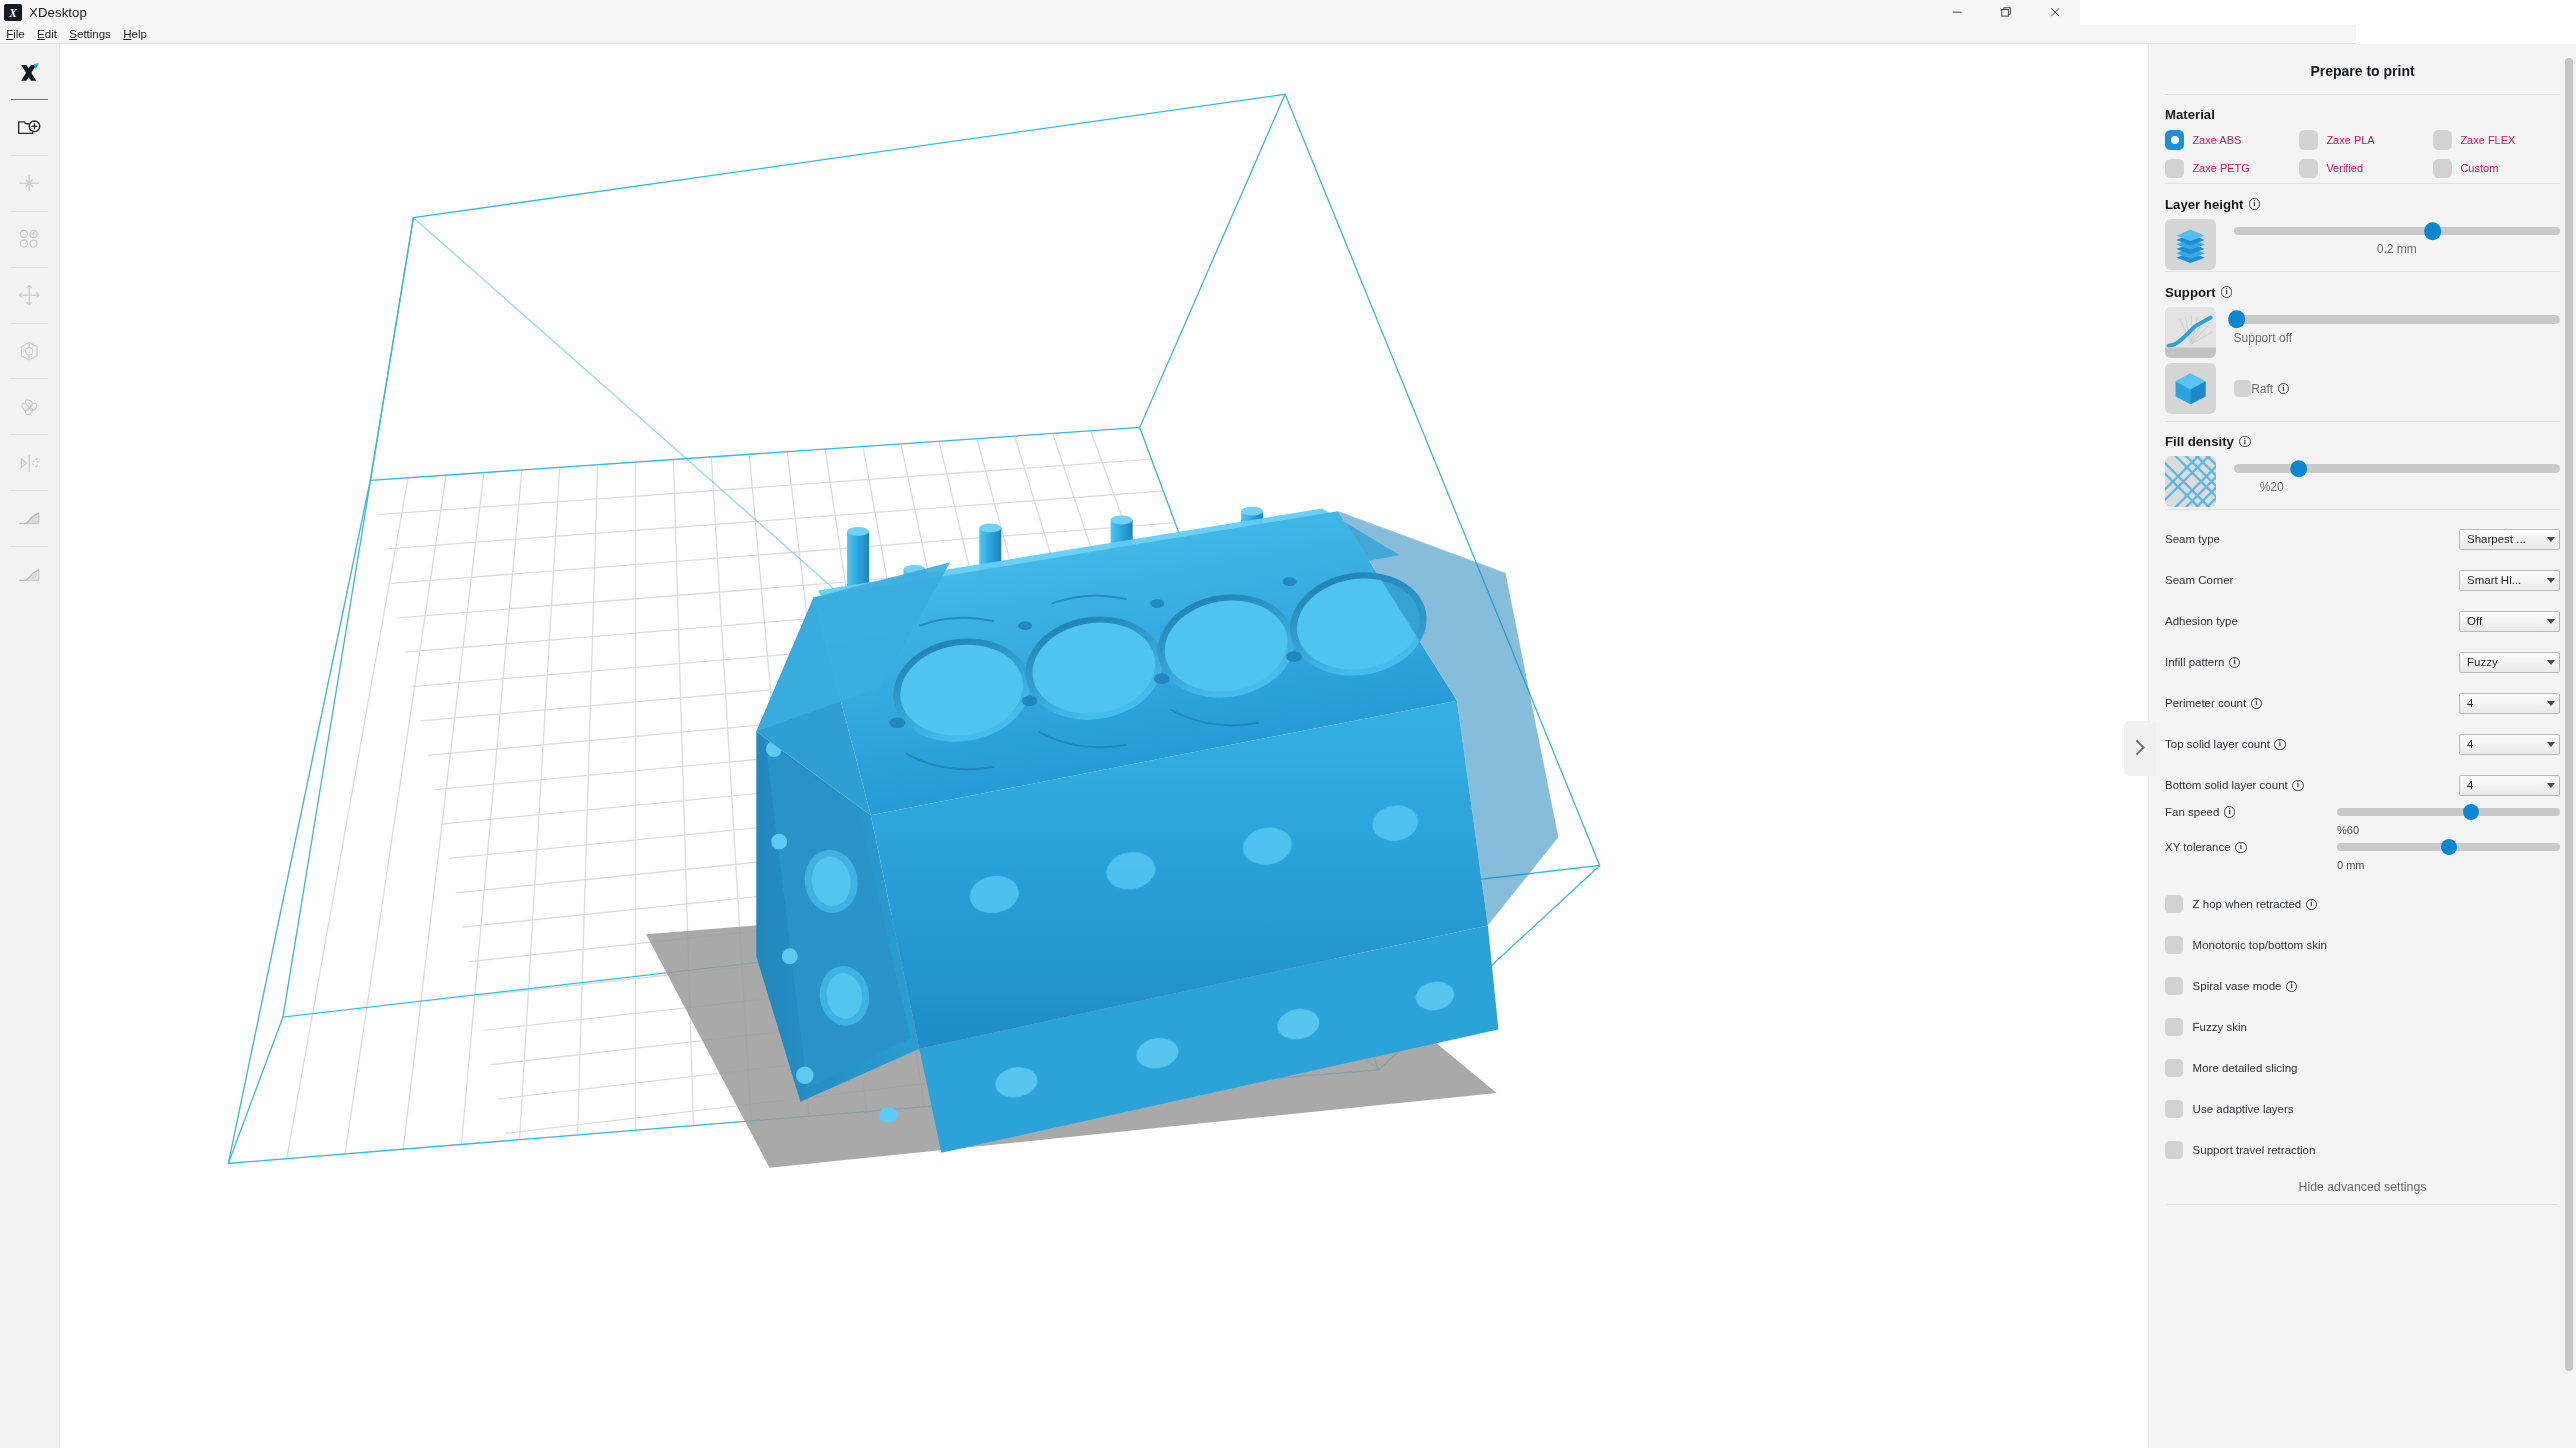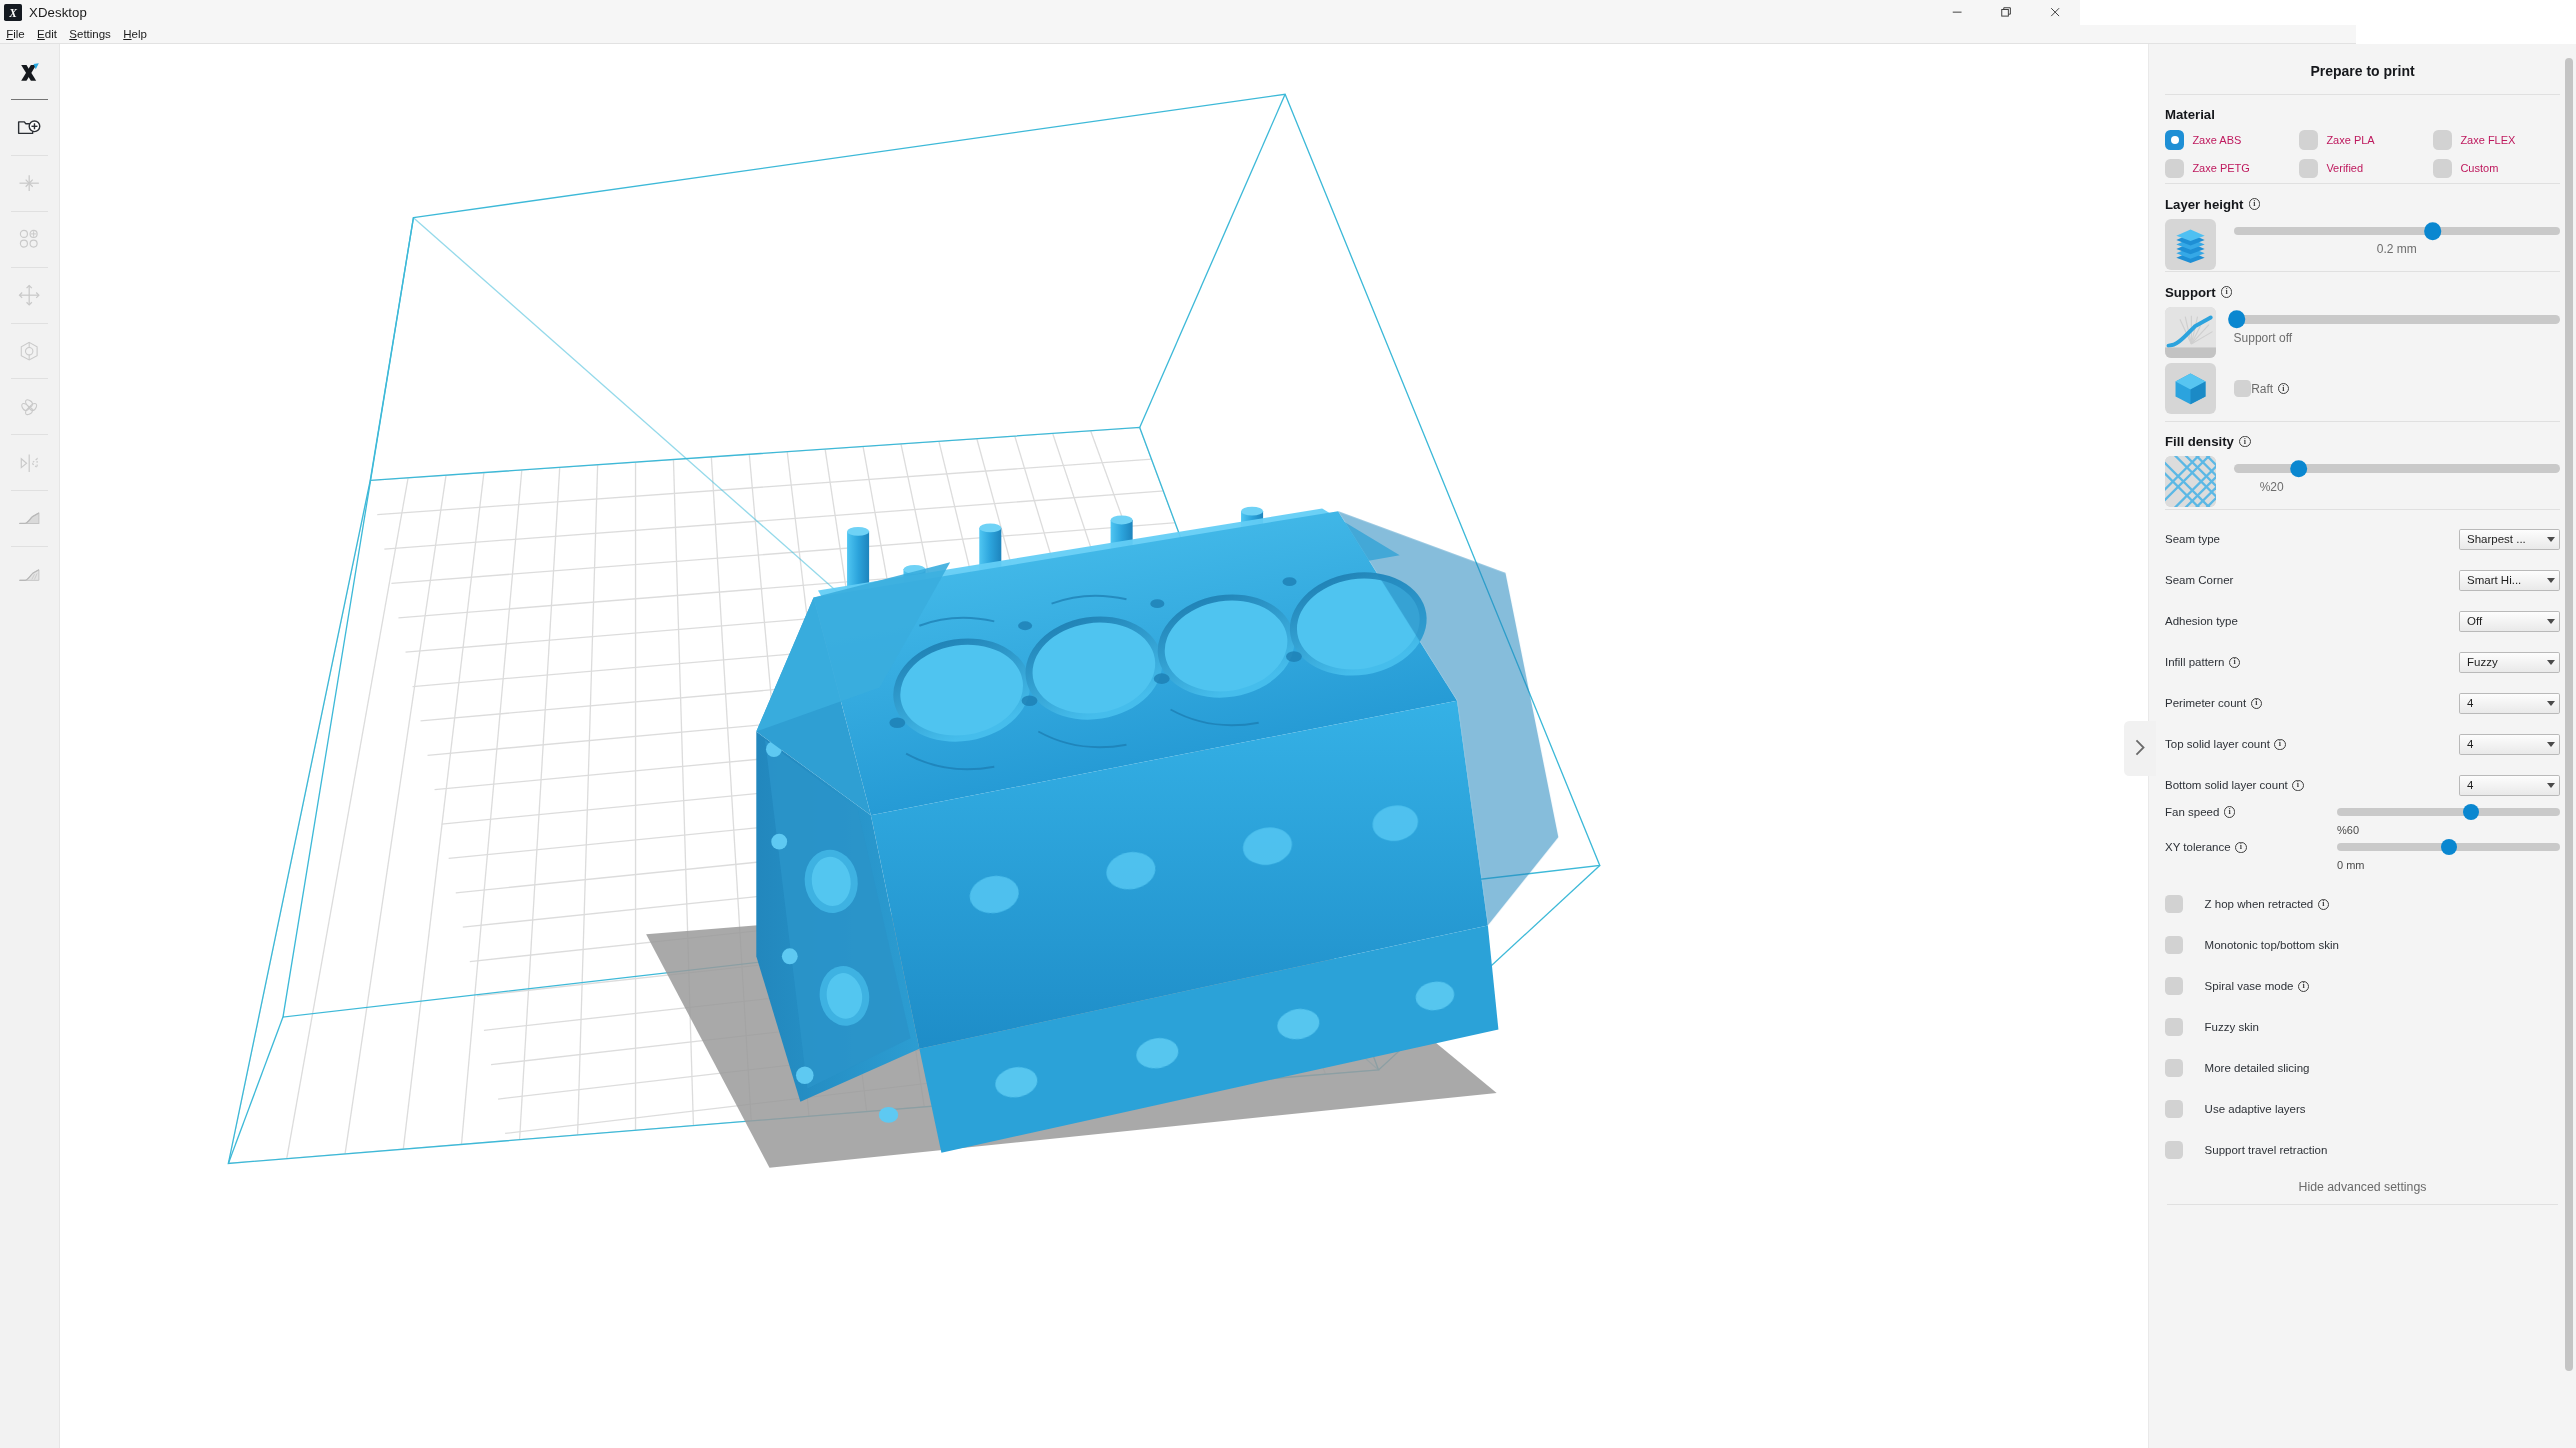--- a/index.html
+++ b/index.html
@@ -236,21 +236,21 @@
     border-radius: 50%; background: #0a87d0; transform: translate(-50%,-50%);
   }
   .adv-sval {
     font-size: 11px; color: #4a4a4a;
     margin-top: 6.2px; margin-left: 172px;
   }
 
   
   .chk-list { padding: 7px 16px 0 16px; }
   .chk-row {
-    display: flex; align-items: center; gap: 22px;
+    display: flex; align-items: center; gap: 10px;
     height: 41px;
     text-align: center;
   }
   .chk-text {
     font-size: 11.5px; color: #2d3137;
     display: flex; align-items: center; gap: 4.4px;
   }
 
   .hide-adv {
     text-align: center; font-size: 12.3px; color: #6a6a6a;

